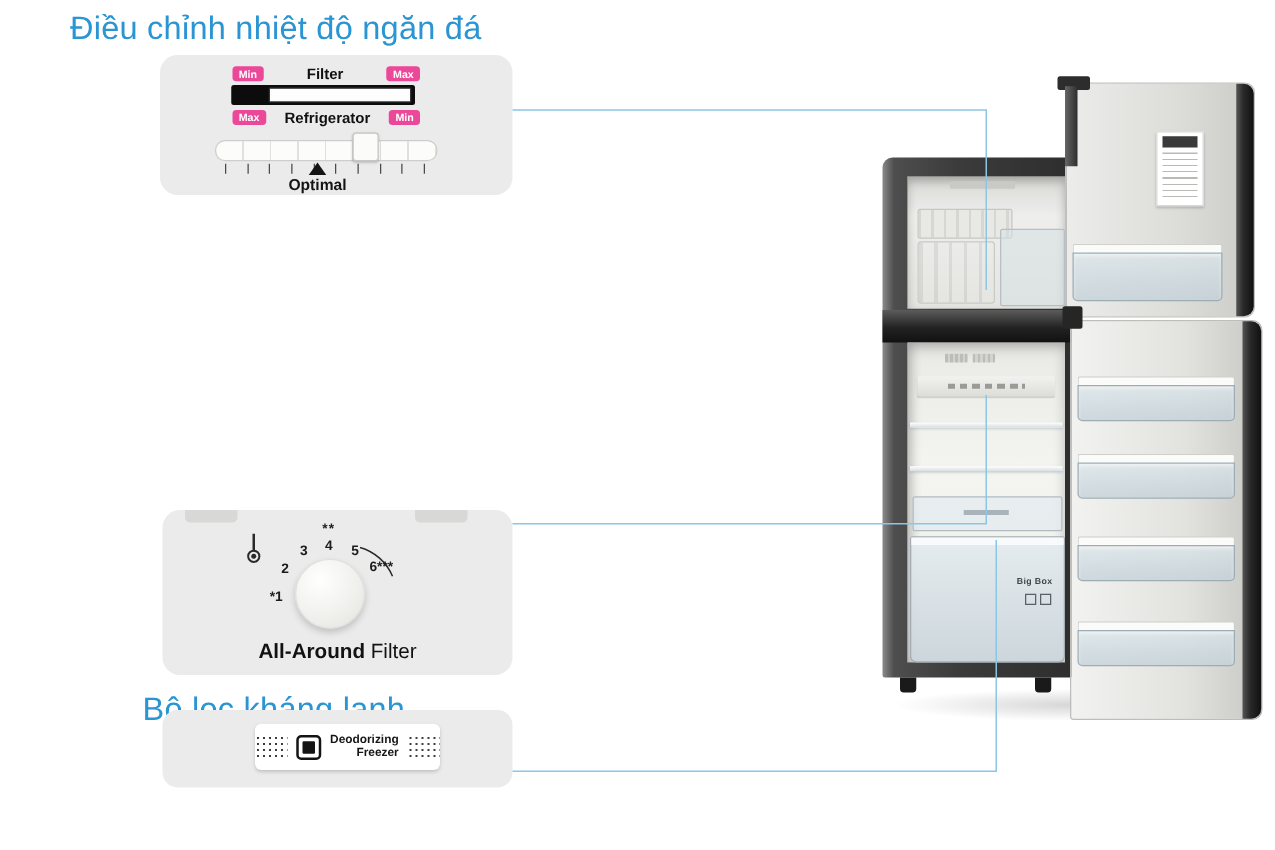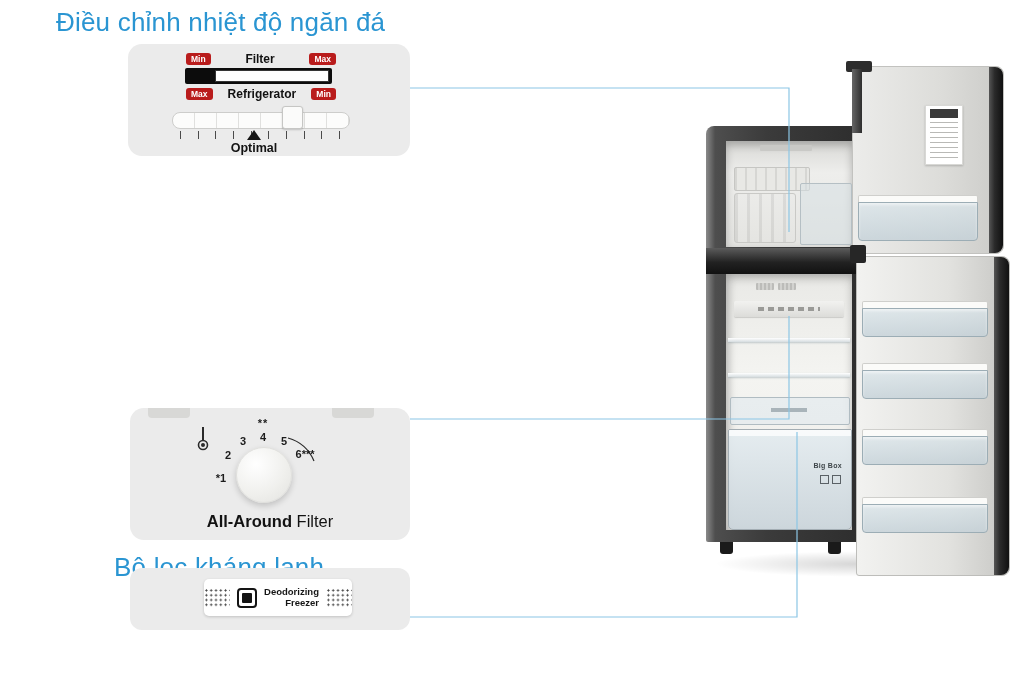--- a/index.html
+++ b/index.html
@@ -15,21 +15,21 @@
 
   
   .panel{position:absolute;background:#ebebeb;border-radius:14px;}
   .panel1{left:128px;top:44px;width:282px;height:112px;}
   .panel2{left:130px;top:408px;width:280px;height:132px;}
   .panel3{left:130px;top:568px;width:280px;height:62px;border-radius:12px;text-align:right;}
 
   
   .prow{position:absolute;left:58px;width:150px;display:flex;justify-content:space-between;align-items:center;}
   .r1{top:8px;} .r2{top:43px;}
-  .badge{background:#b91c1c;color:#fff;font-size:8.5px;font-weight:bold;padding:2px 5px;border-radius:3px;line-height:1;text-align:right;}
+  .badge{background:#ec4899;color:#fff;font-size:8.5px;font-weight:bold;padding:2px 5px;border-radius:3px;line-height:1;text-align:right;}
   .scale-label{font-size:12px;font-weight:bold;color:#111;}
   .slot{position:absolute;left:57px;top:24px;width:147px;height:16px;background:#0c0c0c;border-radius:2px;}
   .slot-handle{position:absolute;left:30px;right:3px;top:2px;bottom:2px;background:#fdfdfd;border:1px solid #333;border-radius:1px;}
   .track{position:absolute;left:44px;top:68px;width:176px;height:15px;background:#fcfcfb;border:1px solid #cdcdcb;border-radius:8px;
          background-image:repeating-linear-gradient(90deg,transparent 0 21px,#e0e0de 21px 22px);}
   .track-handle{position:absolute;left:154px;top:62px;width:19px;height:21px;background:#fbfbfa;border:1px solid #c6c6c4;border-radius:3px;box-shadow:0 1px 2px rgba(0,0,0,.18);}
   .ticks{position:absolute;left:52px;top:87px;width:160px;height:8px;display:flex;justify-content:space-between;}
   .tick{width:1px;height:8px;background:#4a4a4a;}
   .pointer{position:absolute;left:119px;top:86px;width:0;height:0;border-left:7px solid transparent;border-right:7px solid transparent;border-bottom:10px solid #141414;}
   .optimal{position:absolute;left:66px;top:97px;width:120px;text-align:center;font-size:12.5px;font-weight:bold;color:#141414;}

